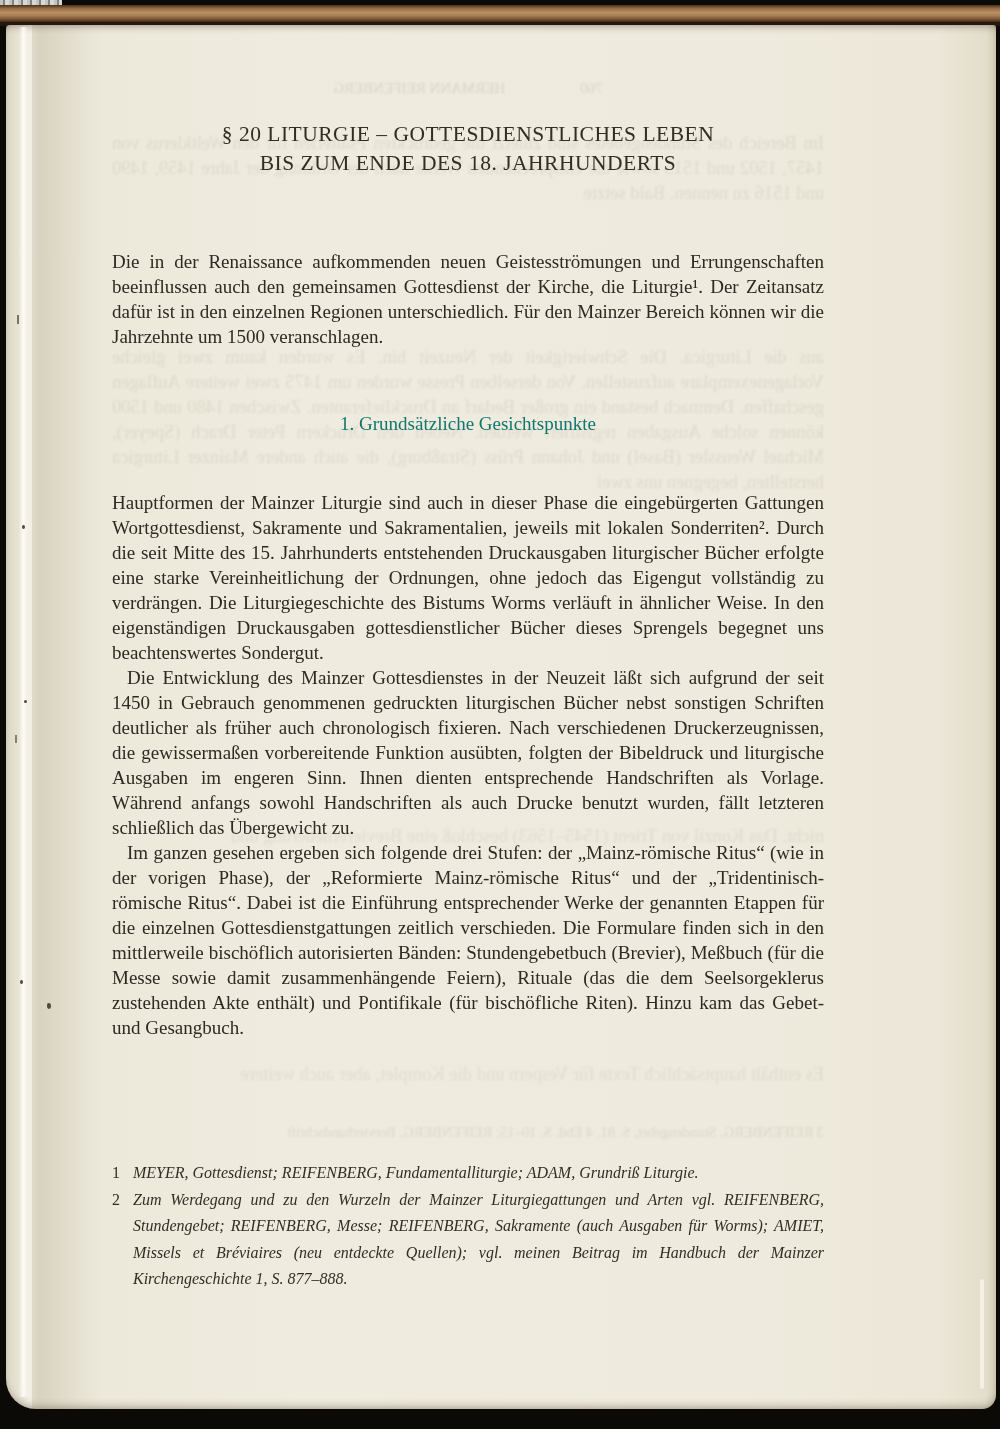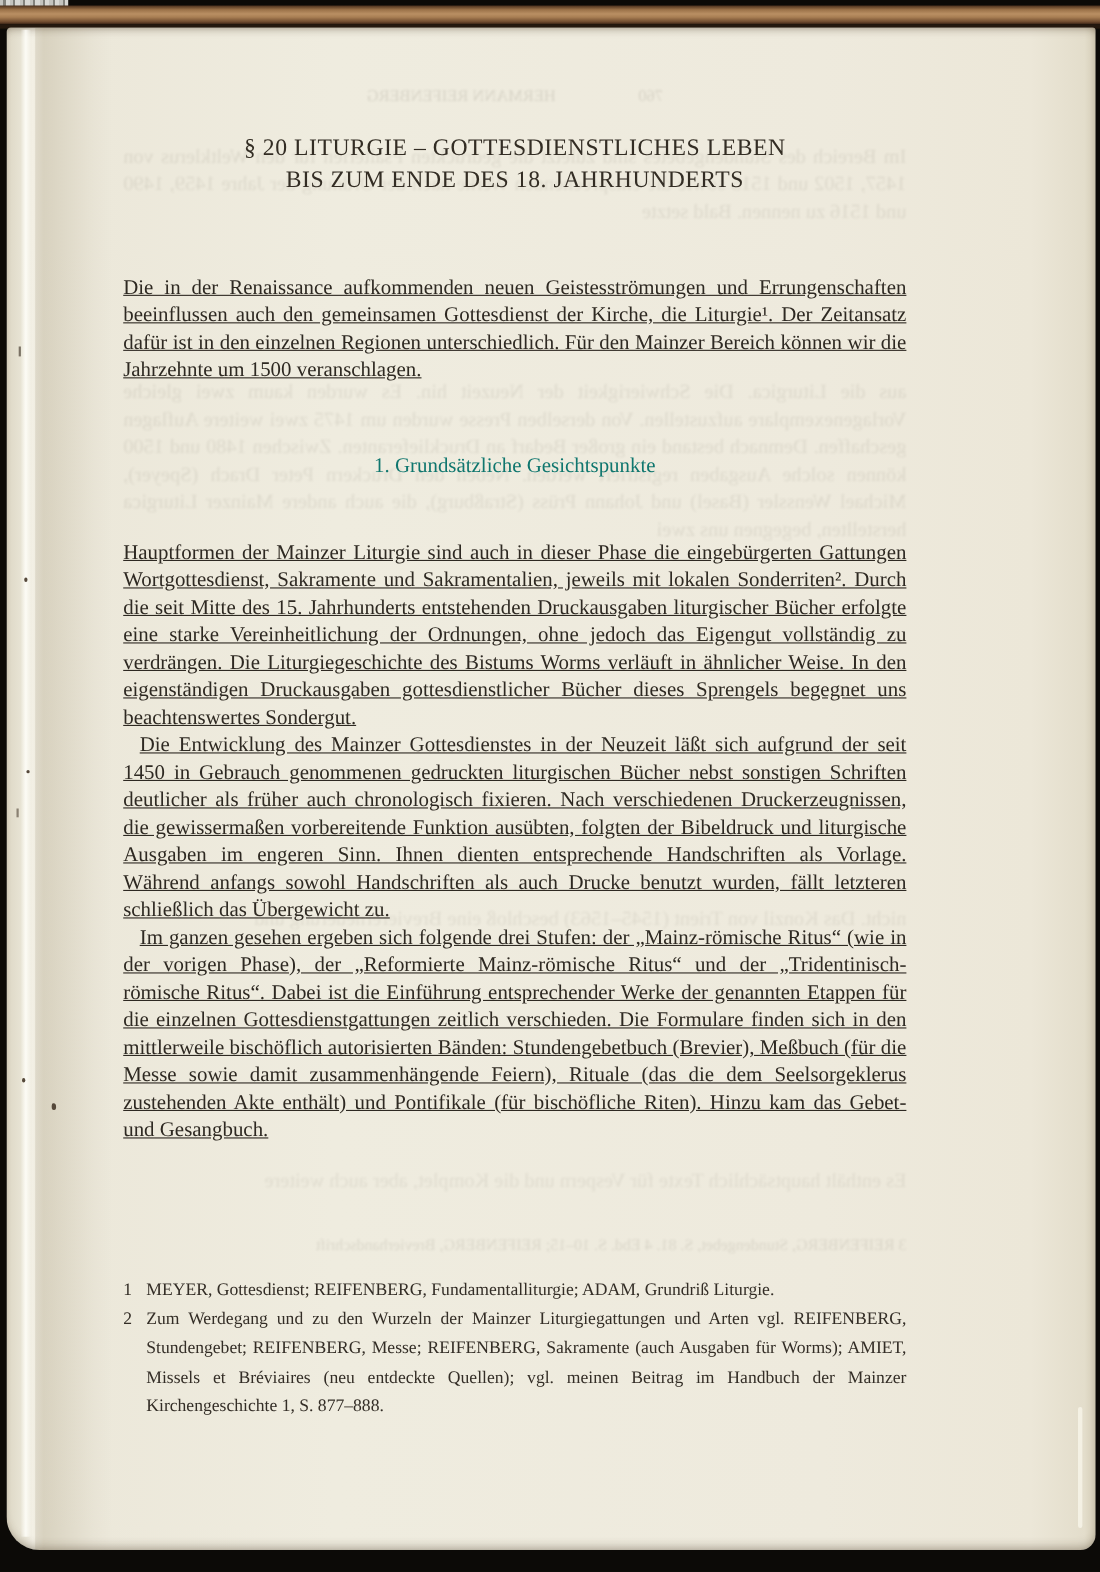--- a/index.html
+++ b/index.html
@@ -25,29 +25,29 @@
   .edge-highlight{position:absolute;left:13px;top:2px;width:9px;height:99%;
     background:linear-gradient(90deg,rgba(255,255,250,.05),rgba(255,255,250,.85),rgba(255,255,250,.1));}
   .right-sliver{position:absolute;right:12px;bottom:20px;width:4px;height:110px;background:#f7f5ea;opacity:.8;border-radius:2px;}
 
   .speck{position:absolute;background:#55483a;border-radius:50%;}
   .tick-mark{position:absolute;background:#4c4134;}
 
   
   .col{position:absolute;left:112px;width:712px;color:#2e2922;}
   .heading{top:120px;text-align:center;font-size:21.5px;line-height:29px;letter-spacing:.5px;color:#332d24;}
-  .para{font-size:19px;line-height:25px;text-align:justify;text-decoration:underline;}
+  .para{font-size:19px;line-height:25px;text-align:justify;}
   .p1{top:249px;}
   .sec-heading{top:411px;text-align:center;font-size:19px;line-height:25px;color:#0f766e;}
   .main-block{top:490px;}
   .indent{text-indent:15px;}
   .footnotes{top:1160px;font-size:16px;line-height:26.5px;color:#332d26;}
   .fn{display:flex;align-items:flex-start;}
   .fn-num{flex:0 0 21px;}
-  .fn-text{flex:1;text-align:justify;}
+  .fn-text{flex:1;text-align:justify;font-style:italic;}
 
   
   .ghost{position:absolute;left:112px;width:712px;transform:scaleX(-1);
     filter:blur(1.1px);color:#4a4336;text-align:justify;pointer-events:none;}
   .ghost-header{top:80px;opacity:.14;font-size:15px;text-align:center;white-space:pre-wrap;filter:blur(.8px);}
   .ghost-1{top:131px;opacity:.10;font-size:18.5px;line-height:25px;}
   .ghost-2{top:345px;opacity:.10;font-size:18.5px;line-height:25px;}
   .ghost-3{top:824px;opacity:.09;font-size:18.5px;line-height:25px;}
   .ghost-4{top:1062px;opacity:.09;font-size:18.5px;line-height:25px;}
   .ghost-5{top:1120px;opacity:.12;font-size:14.5px;line-height:25px;}

